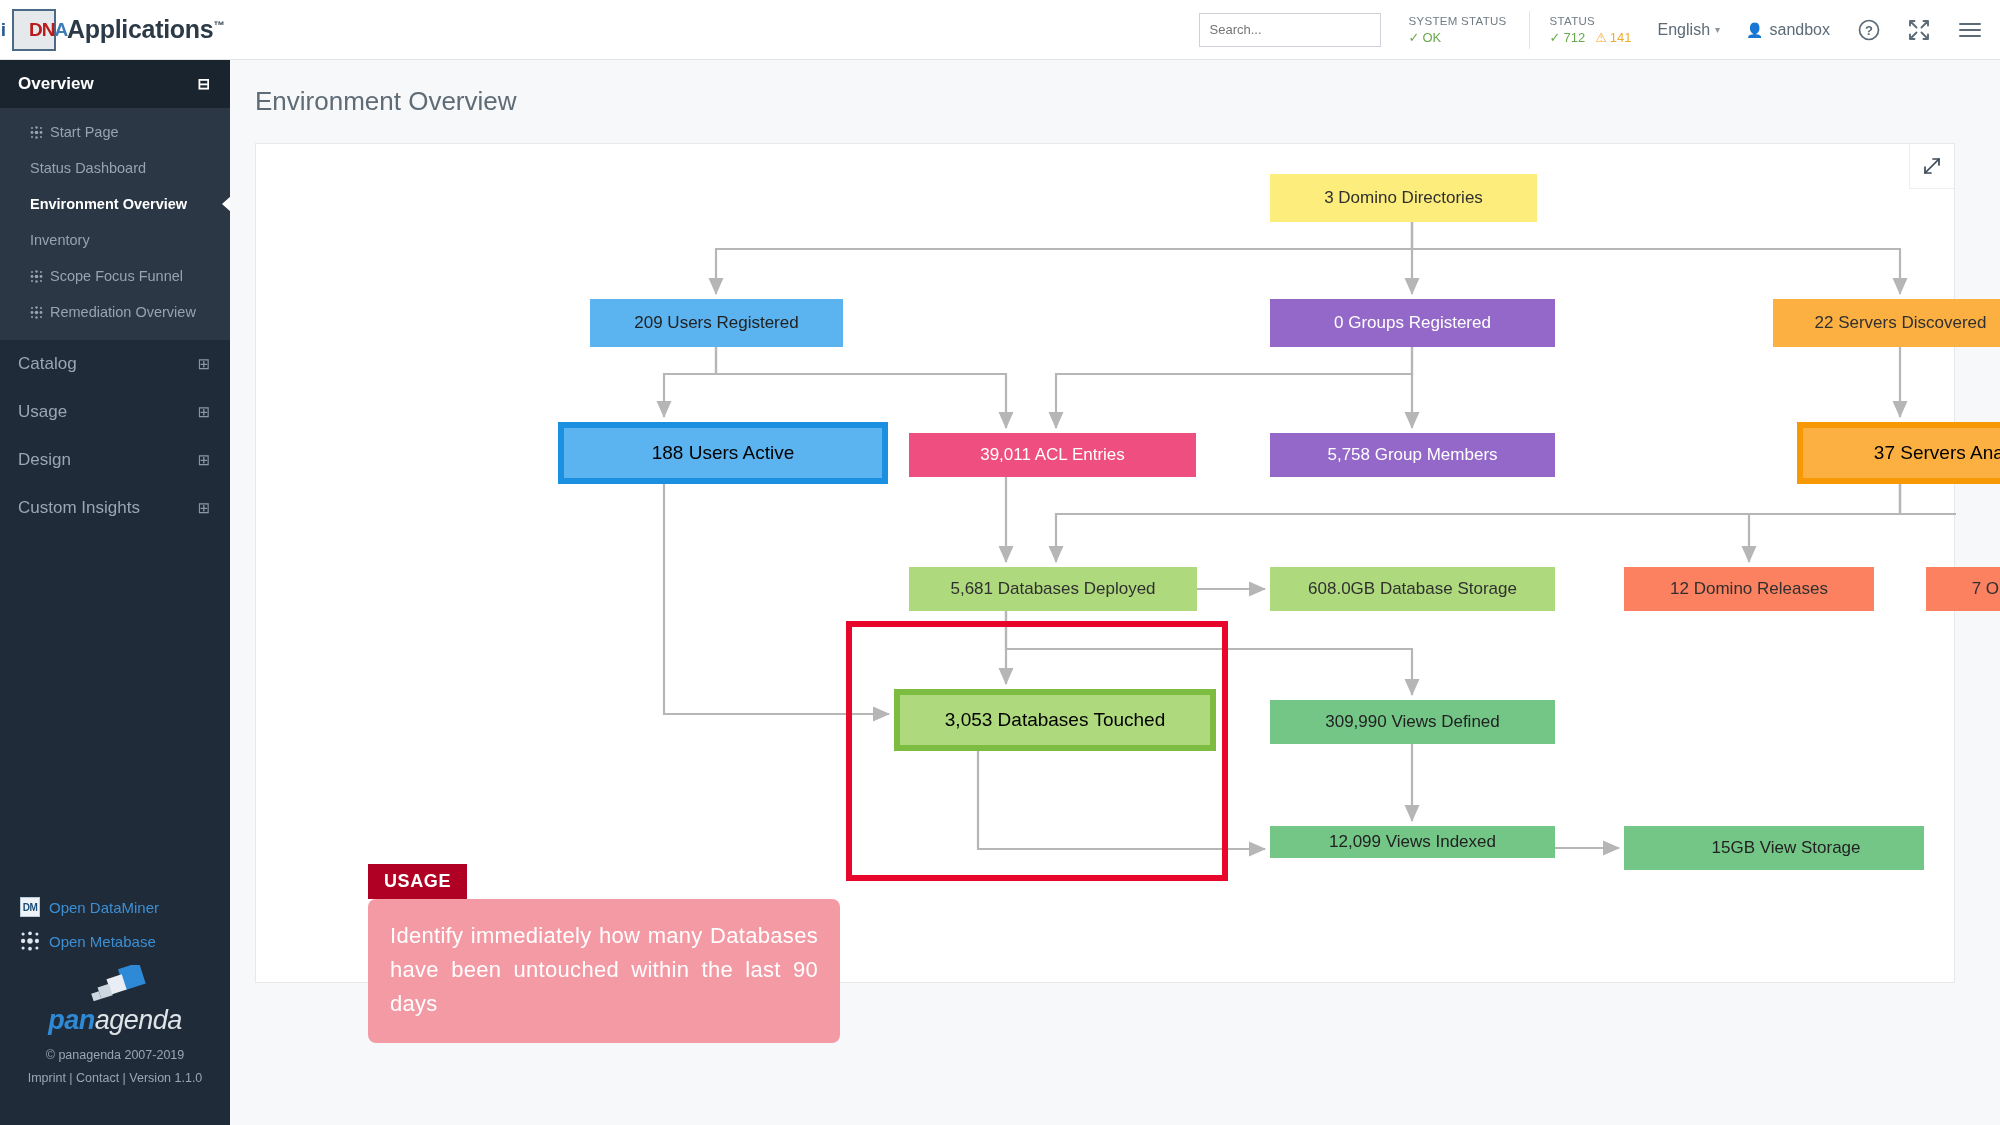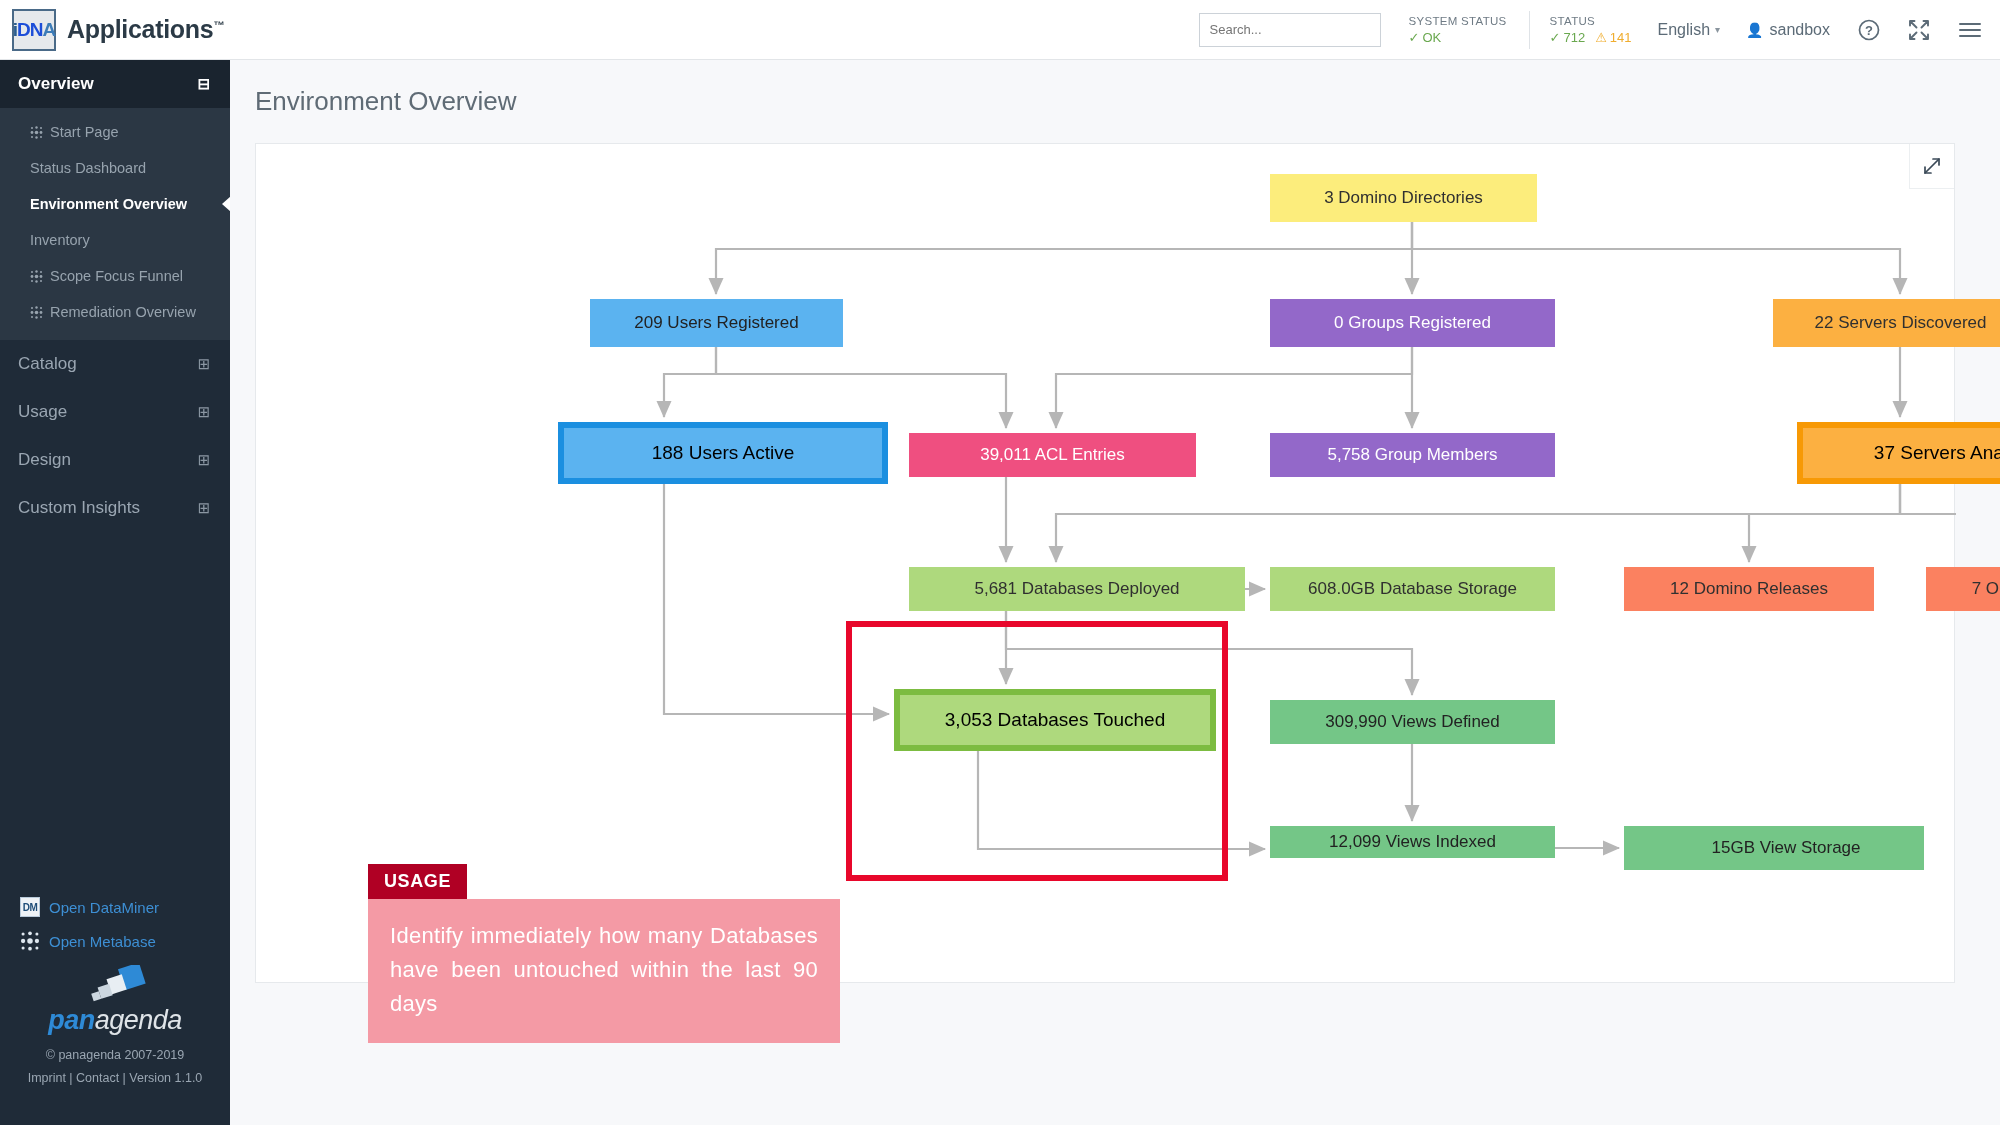--- a/index.html
+++ b/index.html
@@ -18,21 +18,21 @@
   }
   .brand {
     width: 230px; height: 60px; display: flex; align-items: center; padding-left: 12px;
   }
   .brand-badge {
     width: 44px; height: 42px; border: 2px solid #4a6a88; background: #e6e9ec;
     display: flex; align-items: center; justify-content: center;
     font-size: 19px; font-weight: bold; letter-spacing: -1px;
   }
   .brand-badge .b1 { color: #2a5d8f; }
-  .brand-badge .b2 { color: #1d4ed8; }
+  .brand-badge .b2 { color: #b91c1c; padding-left: 24px; }
   .brand-badge .b3 { color: #3c7cb8; }
   .brand-title {
     margin-left: 11px; font-size: 25px; color: #2b3a46; font-weight: 600;
     letter-spacing: -0.3px; position: relative;
   }
   .brand-tm { font-size: 11px; vertical-align: super; color: #2b3a46; }
 
   .topbar-right {
     margin-left: auto; display: flex; align-items: center; height: 60px; padding-right: 18px;
   }
@@ -143,21 +143,21 @@
 
   
   .callout { position: absolute; }
   .callout-tag {
     background: #b00024; color: #ffffff; font-size: 18px; font-weight: bold;
     letter-spacing: .6px; padding: 7px 16px; display: inline-block;
   }
   .callout-body {
     background: #f49aa5; color: #ffffff; font-size: 22px; line-height: 1.55;
     padding: 20px 22px 22px 22px; text-align: justify; width: 472px;
-    font-weight: 300; letter-spacing: .3px;
+    font-weight: 300; letter-spacing: .3px; border-radius: 8px;
   }
   svg.links { position: absolute; left: 0; top: 0; width: 1700px; height: 840px; }
 </style>
 </head>
 <body>
 
 <div class="topbar">
 
   <div class="brand">
     <div class="brand-badge">
@@ -427,21 +427,21 @@
       <div class="node n-yellow" style="left:1014px; top:30px;  width:267px; height:48px;">3 Domino Directories</div>
       <div class="node n-blue" style="left:334px;  top:155px; width:253px; height:48px;">209 Users Registered</div>
       <div class="node n-purple" style="left:1014px; top:155px; width:285px; height:48px;">0 Groups Registered</div>
       <div class="node n-orange" style="left:1517px; top:155px; width:255px; height:48px;">22 Servers Discovered</div>
 
       <div class="node hl-blue" style="left:302px;  top:278px; width:330px; height:62px;">188 Users Active</div>
       <div class="node n-pink" style="left:653px;  top:289px; width:287px; height:44px;">39,011 ACL Entries</div>
       <div class="node n-purple" style="left:1014px; top:289px; width:285px; height:44px;">5,758 Group Members</div>
       <div class="node hl-orange" style="left:1541px; top:278px; width:328px; height:62px;">37 Servers Analyzed</div>
 
-      <div class="node n-green" style="left:653px;  top:423px; width:336px; height:44px;">5,681 Databases Deployed</div>
+      <div class="node n-green" style="left:653px;  top:423px; width:288px; height:44px;">5,681 Databases Deployed</div>
       <div class="node n-green" style="left:1014px; top:423px; width:285px; height:44px;">608.0GB Database Storage</div>
       <div class="node n-salmon" style="left:1368px; top:423px; width:250px; height:44px;">12 Domino Releases</div>
       <div class="node n-salmon" style="left:1670px; top:423px; width:250px; height:44px;">7 Operating Systems</div>
 
       <div class="node hl-green" style="left:638px;  top:545px; width:322px; height:62px;">3,053 Databases Touched</div>
       <div class="node n-green2" style="left:1014px; top:556px; width:285px; height:44px;">309,990 Views Defined</div>
 
       <div class="node n-green2" style="left:1014px; top:682px; width:285px; height:32px;">12,099 Views Indexed</div>
       <div class="node n-green2" style="left:1368px; top:682px; width:300px; height:44px;padding-left:24px;">15GB View Storage</div>
 

